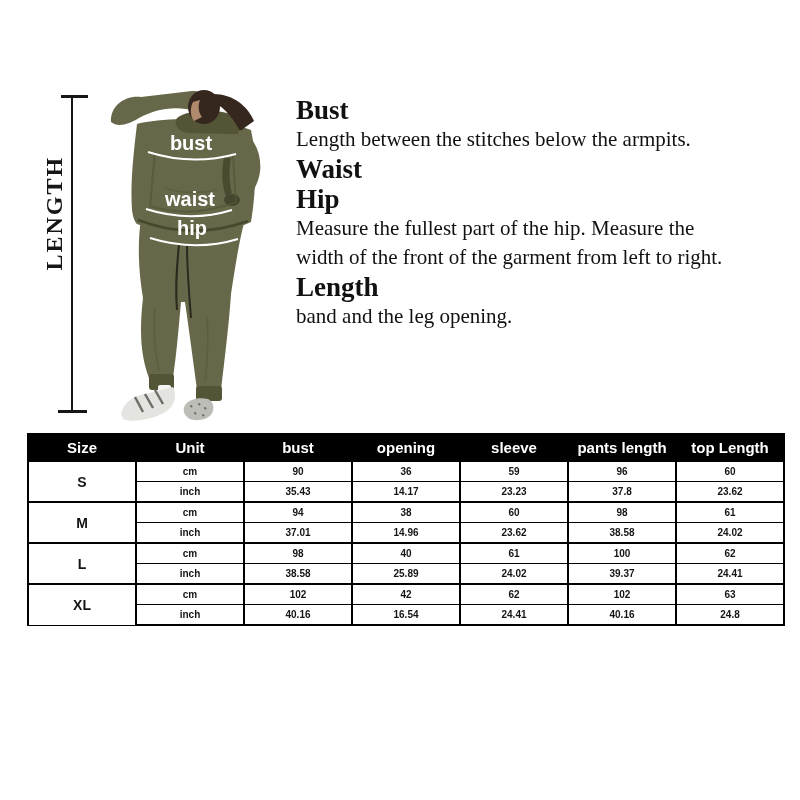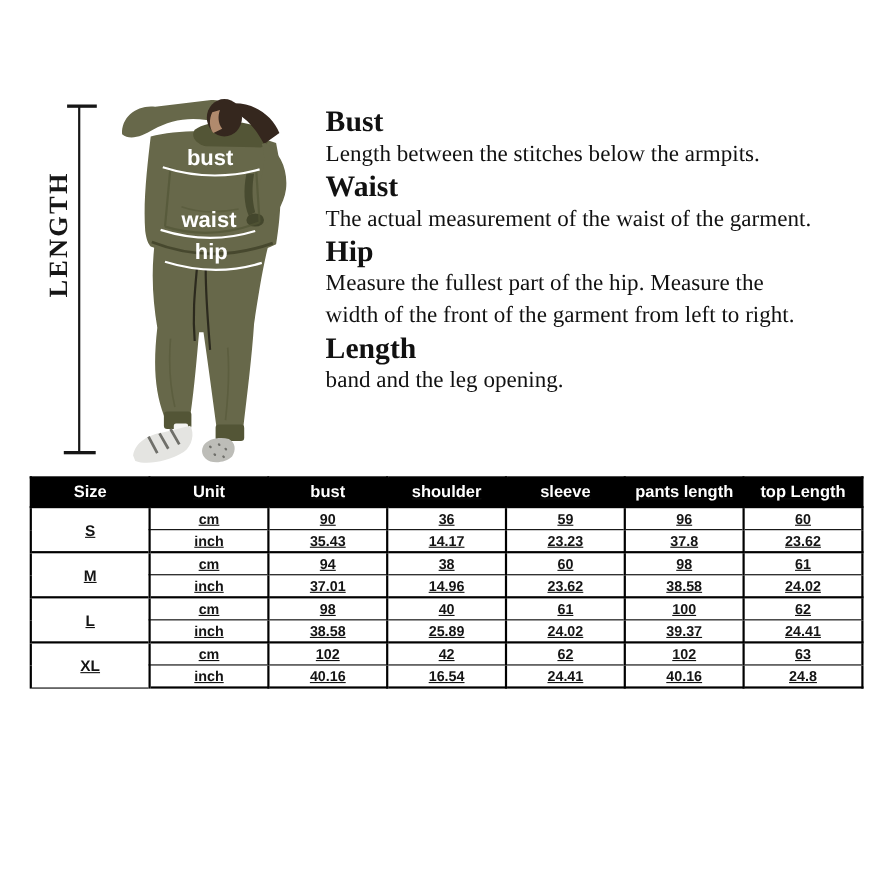--- a/index.html
+++ b/index.html
@@ -19,25 +19,25 @@
   .model{position:absolute;left:95px;top:88px;width:200px;height:344px;}
   .model text{font-family:"Liberation Sans",sans-serif;font-weight:600;}
 
   
   .descriptions{position:absolute;left:296px;top:95px;width:500px;}
   .desc-heading{font-size:27px;line-height:30px;font-weight:bold;white-space:nowrap;}
   .desc-line{font-size:21px;line-height:29px;white-space:nowrap;}
 
   
   .size-table{position:absolute;left:27px;top:433px;width:758px;border-collapse:collapse;
-              table-layout:fixed;font-family:"Liberation Sans",sans-serif;text-decoration:underline;}
+              table-layout:fixed;font-family:"Liberation Sans",sans-serif;}
   .size-table th{background:var(--table-header-bg);color:var(--table-header-text);
                  font-size:15px;font-weight:bold;height:25px;padding:0;
                  border:2px solid var(--table-border);}
-  .size-table td{text-align:center;vertical-align:middle;font-size:13px;font-weight:bold;
+  .size-table td{text-align:center;vertical-align:middle;font-size:10px;font-weight:bold;
                  height:19px;padding:0;color:#141414;border:2px solid var(--table-border);}
   .size-table tr.row-cm td{border-bottom-width:1px;}
   .size-table tr.row-inch td{border-top-width:1px;}
   .size-table td.size-cell{font-size:14px;border-top-width:2px;border-bottom-width:2px;}
 </style>
 </head>
 <body>
 
 <div class="canvas">
 
@@ -94,40 +94,39 @@
     <text x="97" y="147" font-size="20" text-anchor="middle" fill="#ffffff">hip</text>
   </svg>
 
   <div class="descriptions">
     <div class="desc-section">
       <div class="desc-heading">Bust</div>
       <div class="desc-line">Length between the stitches below the armpits.</div>
     </div>
     <div class="desc-section">
       <div class="desc-heading">Waist</div>
-      <div class="desc-line">The actual measurement of the waist of the garment.</div>
     </div>
     <div class="desc-section">
       <div class="desc-heading">Hip</div>
       <div class="desc-line">Measure the fullest part of the  hip. Measure the</div>
       <div class="desc-line">width of the front of the garment from left to right.</div>
     </div>
     <div class="desc-section">
       <div class="desc-heading">Length</div>
       <div class="desc-line">band and the leg opening.</div>
     </div>
   </div>
 
   <table class="size-table">
     <thead>
       <tr>
         <th>Size</th>
         <th>Unit</th>
         <th>bust</th>
-        <th>shoulder</th>
+        <th>opening</th>
         <th>sleeve</th>
         <th>pants length</th>
         <th>top Length</th>
       </tr>
     </thead>
     <tbody>
         <tr class="row-cm">
           <td rowspan="2" class="size-cell">S</td>
           <td>cm</td>
           <td>90</td>

